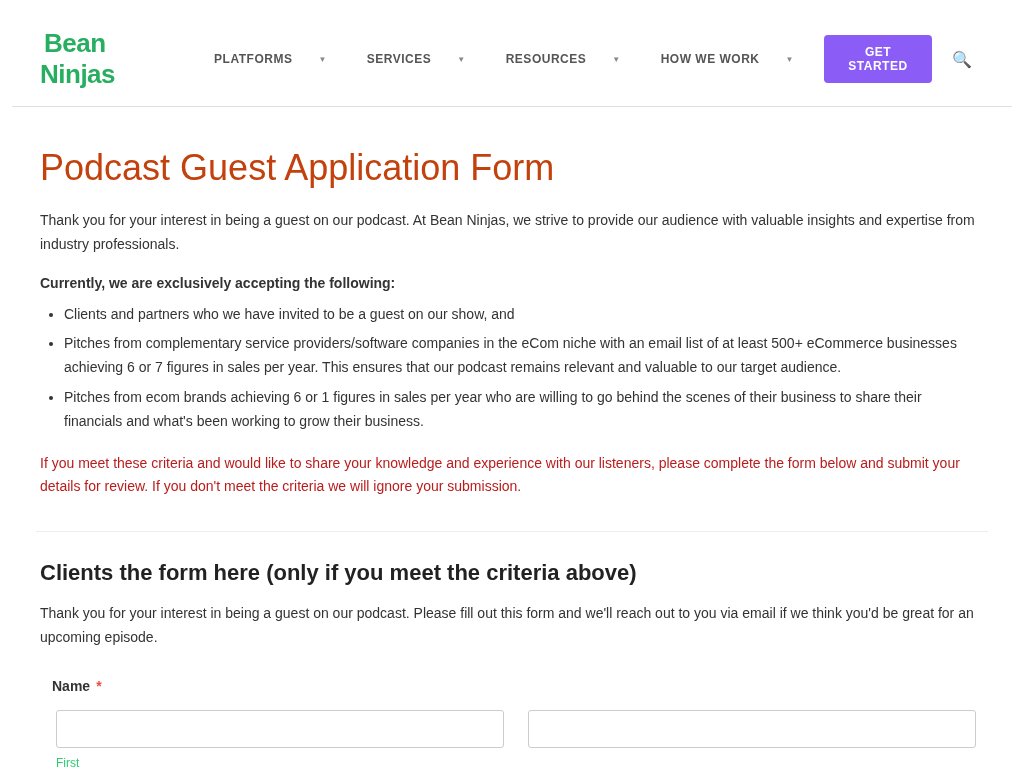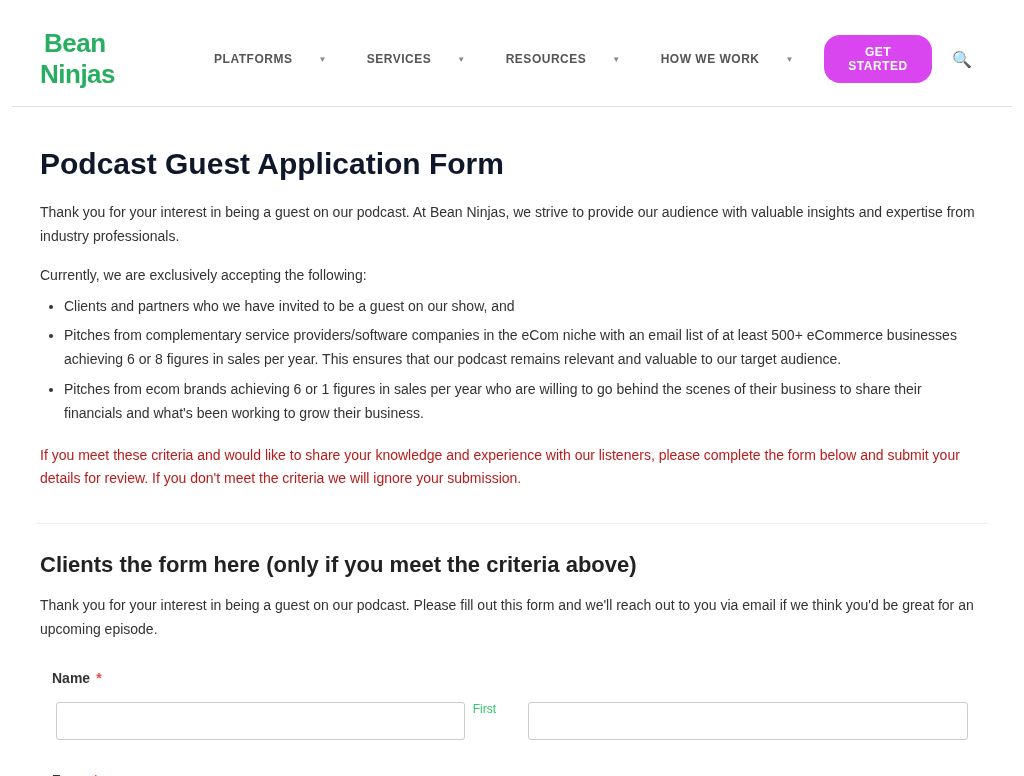--- a/index.html
+++ b/index.html
@@ -55,29 +55,29 @@
       cursor: pointer;
       white-space: nowrap;
     }
 
     .chevron {
       font-size: 8px;
       color: #888;
     }
 
     .btn-get-started {
-      background: #d946ef;
+      background: #8b5cf6;
       color: #fff;
       border: none;
       padding: 10px 18px;
       font-size: 12px;
       font-weight: bold;
       text-transform: uppercase;
       letter-spacing: 0.5px;
-      border-radius: 16px;
+      border-radius: 4px;
       cursor: pointer;
       margin-left: 8px;
     }
 
     .search-icon-btn {
       background: none;
       border: none;
       cursor: pointer;
       padding: 6px 8px;
       font-size: 16px;
@@ -86,35 +86,35 @@
     }
 
     
     main {
       max-width: 1000px;
       margin: 0 auto;
       padding: 32px 24px 48px;
     }
 
     h1 {
-      font-size: 30px;
-      font-weight: bold;
-      color: #0f172a;
+      font-size: 36px;
+      font-weight: normal;
+      color: #c2410c;
       margin-bottom: 20px;
     }
 
     .intro-text {
       font-size: 14px;
       color: #333;
       line-height: 1.7;
       margin-bottom: 18px;
     }
 
     .currently-accepting {
-      font-weight: normal;
+      font-weight: bold;
       font-size: 14px;
       color: #333;
       margin-bottom: 12px;
     }
 
     ul.criteria-list {
       list-style: disc;
       padding-left: 20px;
       margin-bottom: 18px;
     }
@@ -166,21 +166,21 @@
     }
 
     .name-row {
       display: flex;
       gap: 16px;
     }
 
     .name-field {
       flex: 1;
       display: flex;
-      flex-direction: row;
+      flex-direction: column;
     }
 
     .field-sublabel {
       font-size: 12px;
       color: #2ecc71;
       margin-top: 4px;
     }
 
     input[type="text"],
     input[type="email"] {
@@ -233,21 +233,21 @@
 <main>
 
   <h1>Podcast Guest Application Form</h1>
 
   <p class="intro-text">Thank you for your interest in being a guest on our podcast. At Bean Ninjas, we strive to provide our audience with valuable insights and expertise from industry professionals.</p>
 
   <p class="currently-accepting">Currently, we are exclusively accepting the following:</p>
 
   <ul class="criteria-list">
     <li>Clients and partners who we have invited to be a guest on our show, and</li>
-    <li>Pitches from complementary service providers/software companies in the eCom niche with an email list of at least 500+ eCommerce businesses achieving 6 or 8 figures in sales per year. This ensures that our podcast remains relevant and valuable to our target audience.</li>
+    <li>Pitches from complementary service providers/software companies in the eCom niche with an email list of at least 500+ eCommerce businesses achieving 6 or 7 figures in sales per year. This ensures that our podcast remains relevant and valuable to our target audience.</li>
     <li>Pitches from ecom brands achieving 6 or 1 figures in sales per year who are willing to go behind the scenes of their business to share their financials and what's been working to grow their business.</li>
   </ul>
 
   <p class="form-intro">If you meet these criteria and would like to share your knowledge and experience with our listeners, please complete the form below and submit your details for review. If you don't meet the criteria we will ignore your submission.</p>
 
   <hr class="divider">
 
   <h2>Clients the form here (only if you meet the criteria above)</h2>
 
   <p class="form-section-text">Thank you for your interest in being a guest on our podcast. Please fill out this form and we'll reach out to you via email if we think you'd be great for an upcoming episode.</p>

